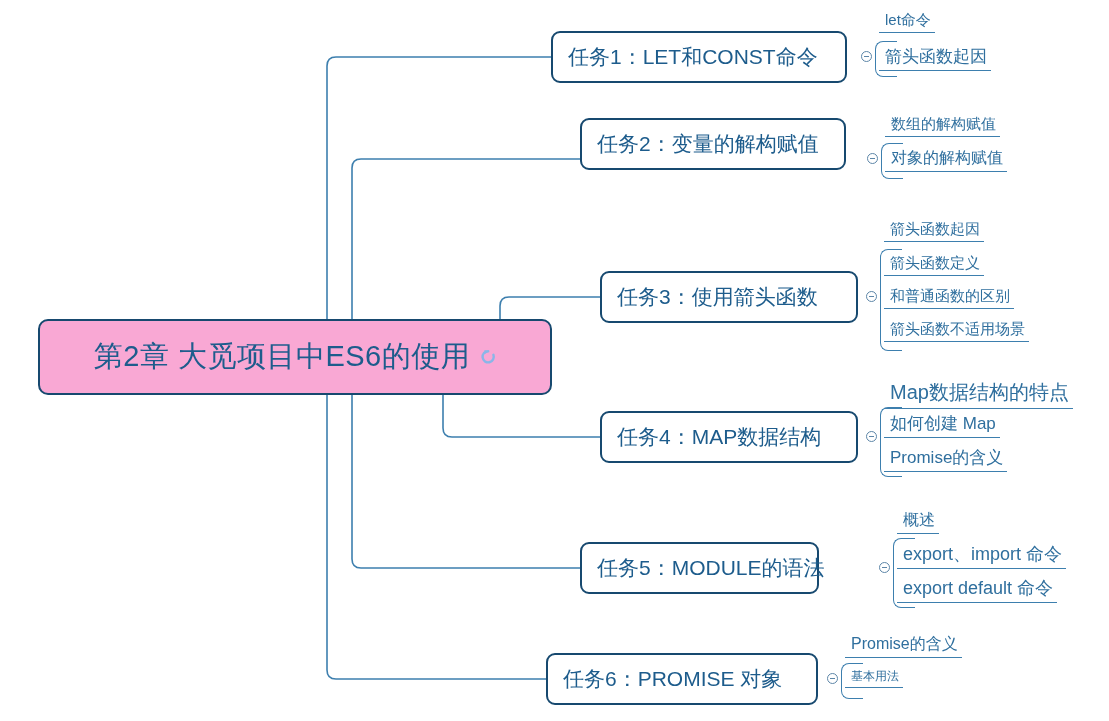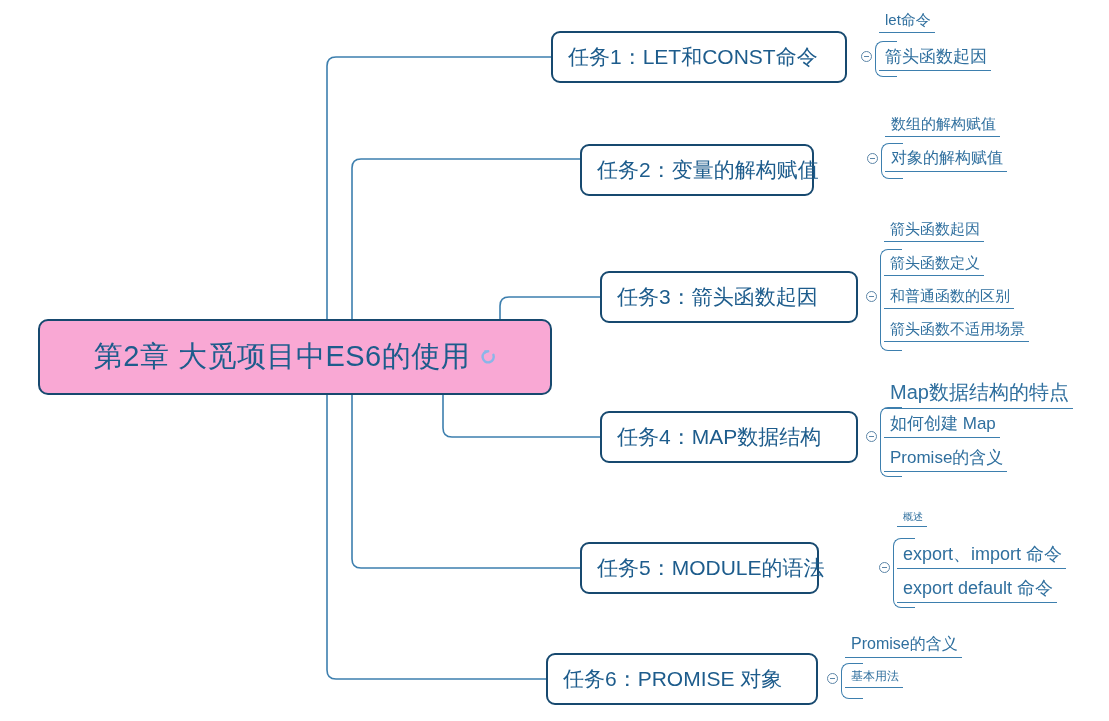--- a/index.html
+++ b/index.html
@@ -147,30 +147,30 @@
   </div>
 
   <div class="task-node" style="left:551px; top:31px; width:296px; height:52px;">
     <span class="task-label">任务1：LET和CONST命令</span>
   </div>
   <div class="toggle" style="left:861px; top:51px;"></div>
   <div class="bracket" style="left:875px; top:41px; width:22px; height:36px;"></div>
   <div class="leaf" style="left:879px; top:11px; font-size:15px;">let命令</div>
   <div class="leaf" style="left:879px; top:45px; font-size:17px;">箭头函数起因</div>
 
-  <div class="task-node" style="left:580px; top:144px; width:234px; height:52px;">
+  <div class="task-node" style="left:580px; top:118px; width:266px; height:52px;">
     <span class="task-label">任务2：变量的解构赋值</span>
   </div>
   <div class="toggle" style="left:867px; top:153px;"></div>
   <div class="bracket" style="left:881px; top:143px; width:22px; height:36px;"></div>
   <div class="leaf" style="left:885px; top:115px; font-size:15px;">数组的解构赋值</div>
   <div class="leaf" style="left:885px; top:148px; font-size:16px;">对象的解构赋值</div>
 
   <div class="task-node" style="left:600px; top:271px; width:258px; height:52px;">
-    <span class="task-label">任务3：箭头函数起因</span>
+    <span class="task-label">任务3：使用箭头函数</span>
   </div>
   <div class="toggle" style="left:866px; top:291px;"></div>
   <div class="bracket" style="left:880px; top:249px; width:22px; height:102px;"></div>
   <div class="leaf" style="left:884px; top:220px; font-size:15px;">箭头函数起因</div>
   <div class="leaf" style="left:884px; top:254px; font-size:15px;">箭头函数定义</div>
   <div class="leaf" style="left:884px; top:287px; font-size:15px;">和普通函数的区别</div>
   <div class="leaf" style="left:884px; top:320px; font-size:15px;">箭头函数不适用场景</div>
 
   <div class="task-node" style="left:600px; top:411px; width:258px; height:52px;">
     <span class="task-label">任务4：MAP数据结构</span>
@@ -179,21 +179,21 @@
   <div class="bracket" style="left:880px; top:407px; width:22px; height:70px;"></div>
   <div class="leaf" style="left:884px; top:379px; font-size:20px;">Map数据结构的特点</div>
   <div class="leaf" style="left:884px; top:412px; font-size:17px;">如何创建 Map</div>
   <div class="leaf" style="left:884px; top:446px; font-size:17px;">Promise的含义</div>
 
   <div class="task-node" style="left:580px; top:542px; width:239px; height:52px;">
     <span class="task-label">任务5：MODULE的语法</span>
   </div>
   <div class="toggle" style="left:879px; top:562px;"></div>
   <div class="bracket" style="left:893px; top:538px; width:22px; height:70px;"></div>
-  <div class="leaf" style="left:897px; top:510px; font-size:10px;">概述</div>
+  <div class="leaf" style="left:897px; top:510px; font-size:16px;">概述</div>
   <div class="leaf" style="left:897px; top:576px; font-size:18px;">export default 命令</div>
   <div class="leaf" style="left:897px; top:542px; font-size:18px;">export、import 命令</div>
 
   <div class="task-node" style="left:546px; top:653px; width:272px; height:52px;">
     <span class="task-label">任务6：PROMISE 对象</span>
   </div>
   <div class="toggle" style="left:827px; top:673px;"></div>
   <div class="bracket" style="left:841px; top:663px; width:22px; height:36px;"></div>
   <div class="leaf" style="left:845px; top:634px; font-size:16px;">Promise的含义</div>
   <div class="leaf" style="left:845px; top:668px; font-size:12px;">基本用法</div>

